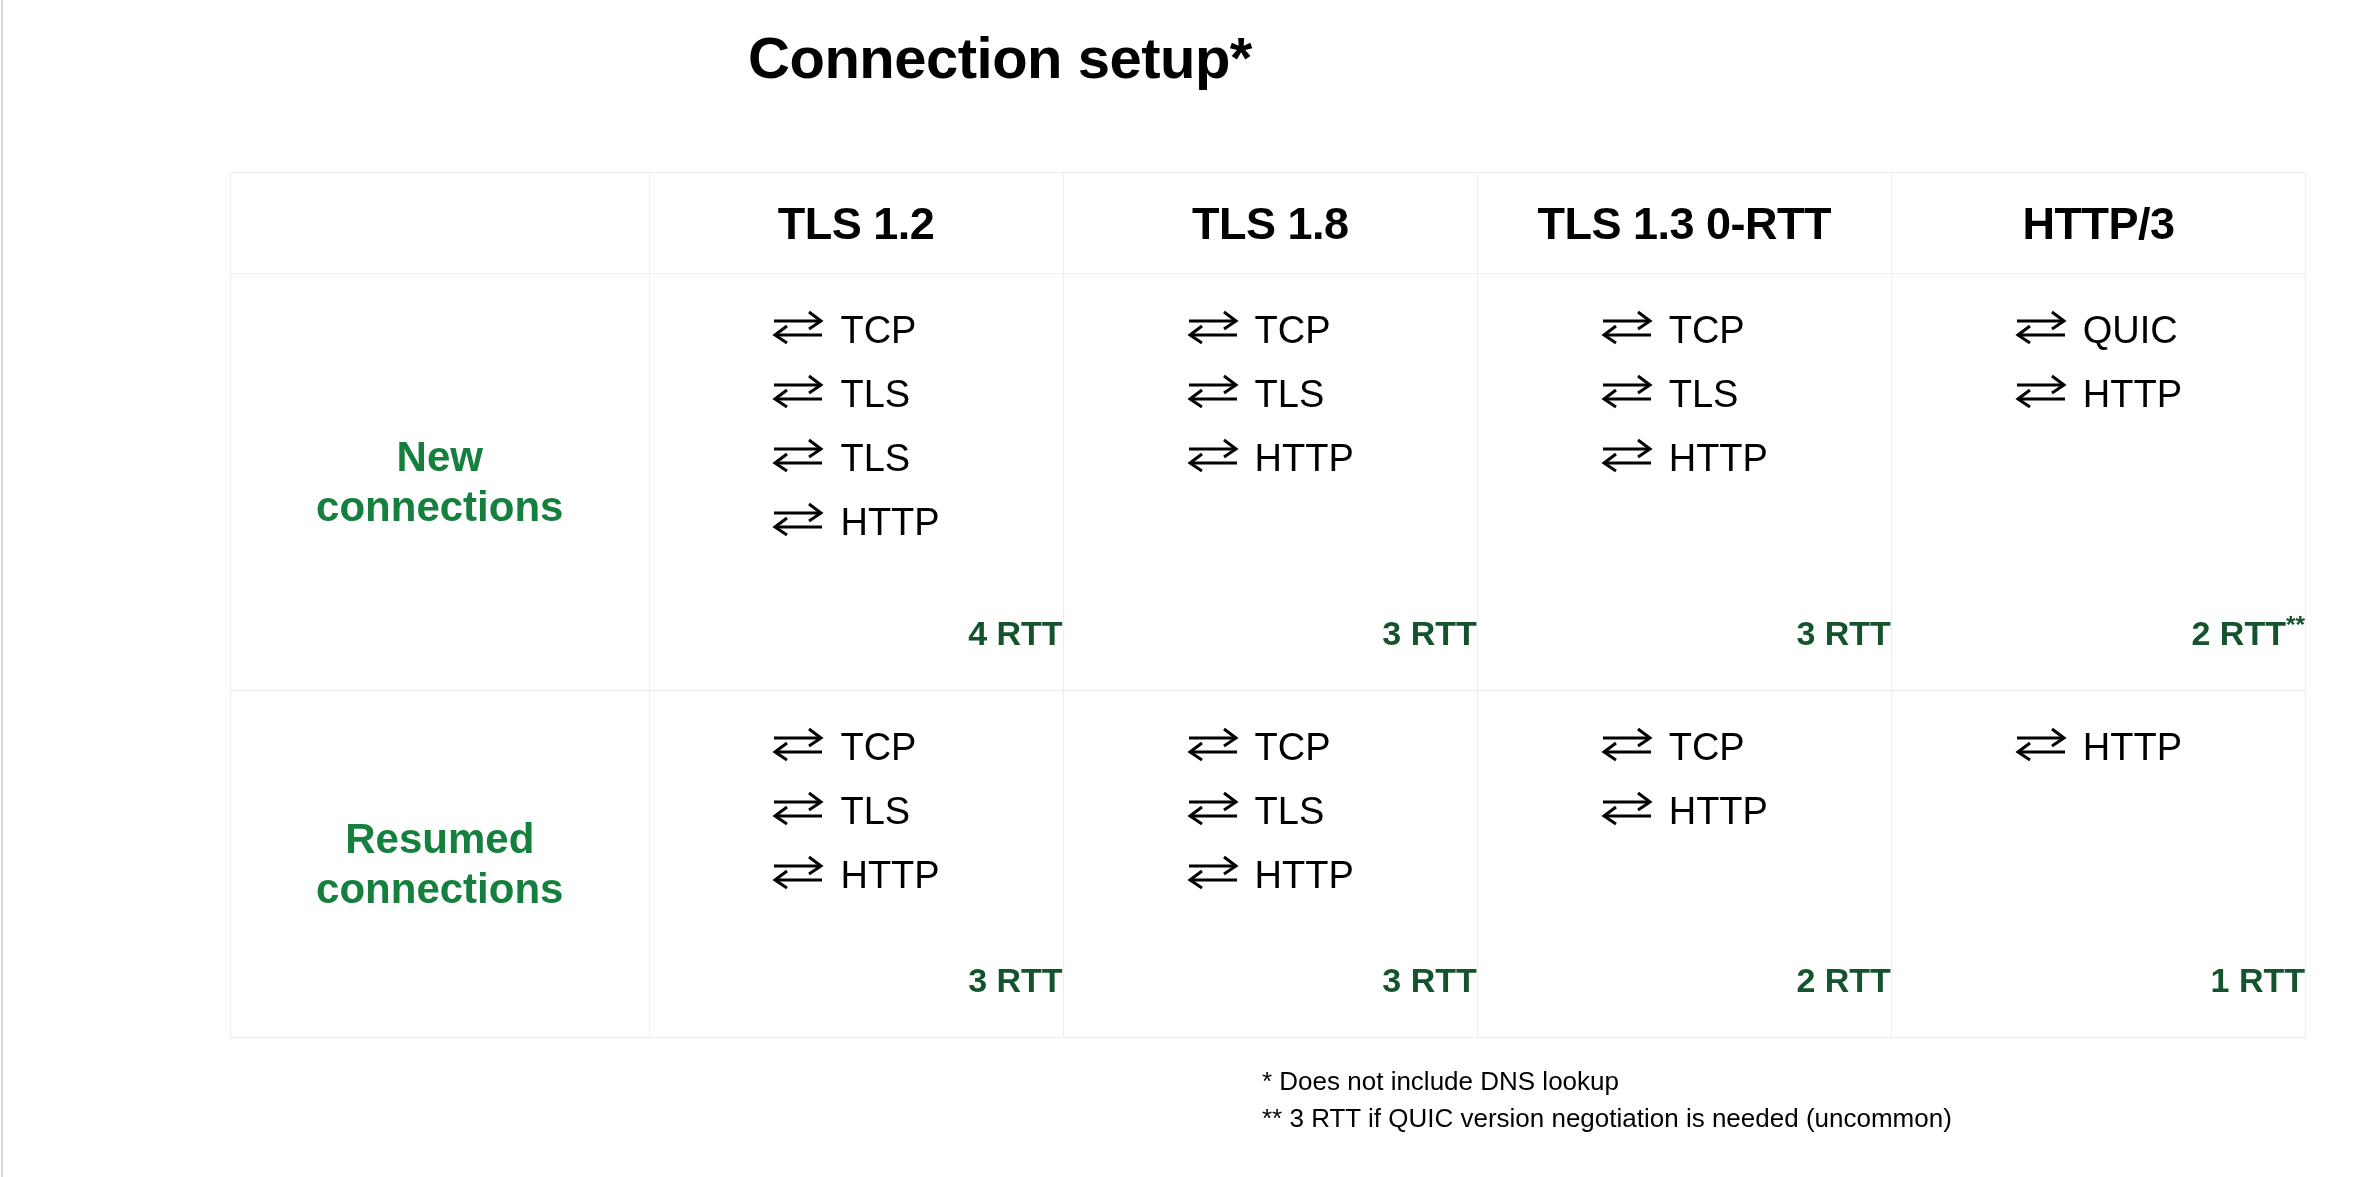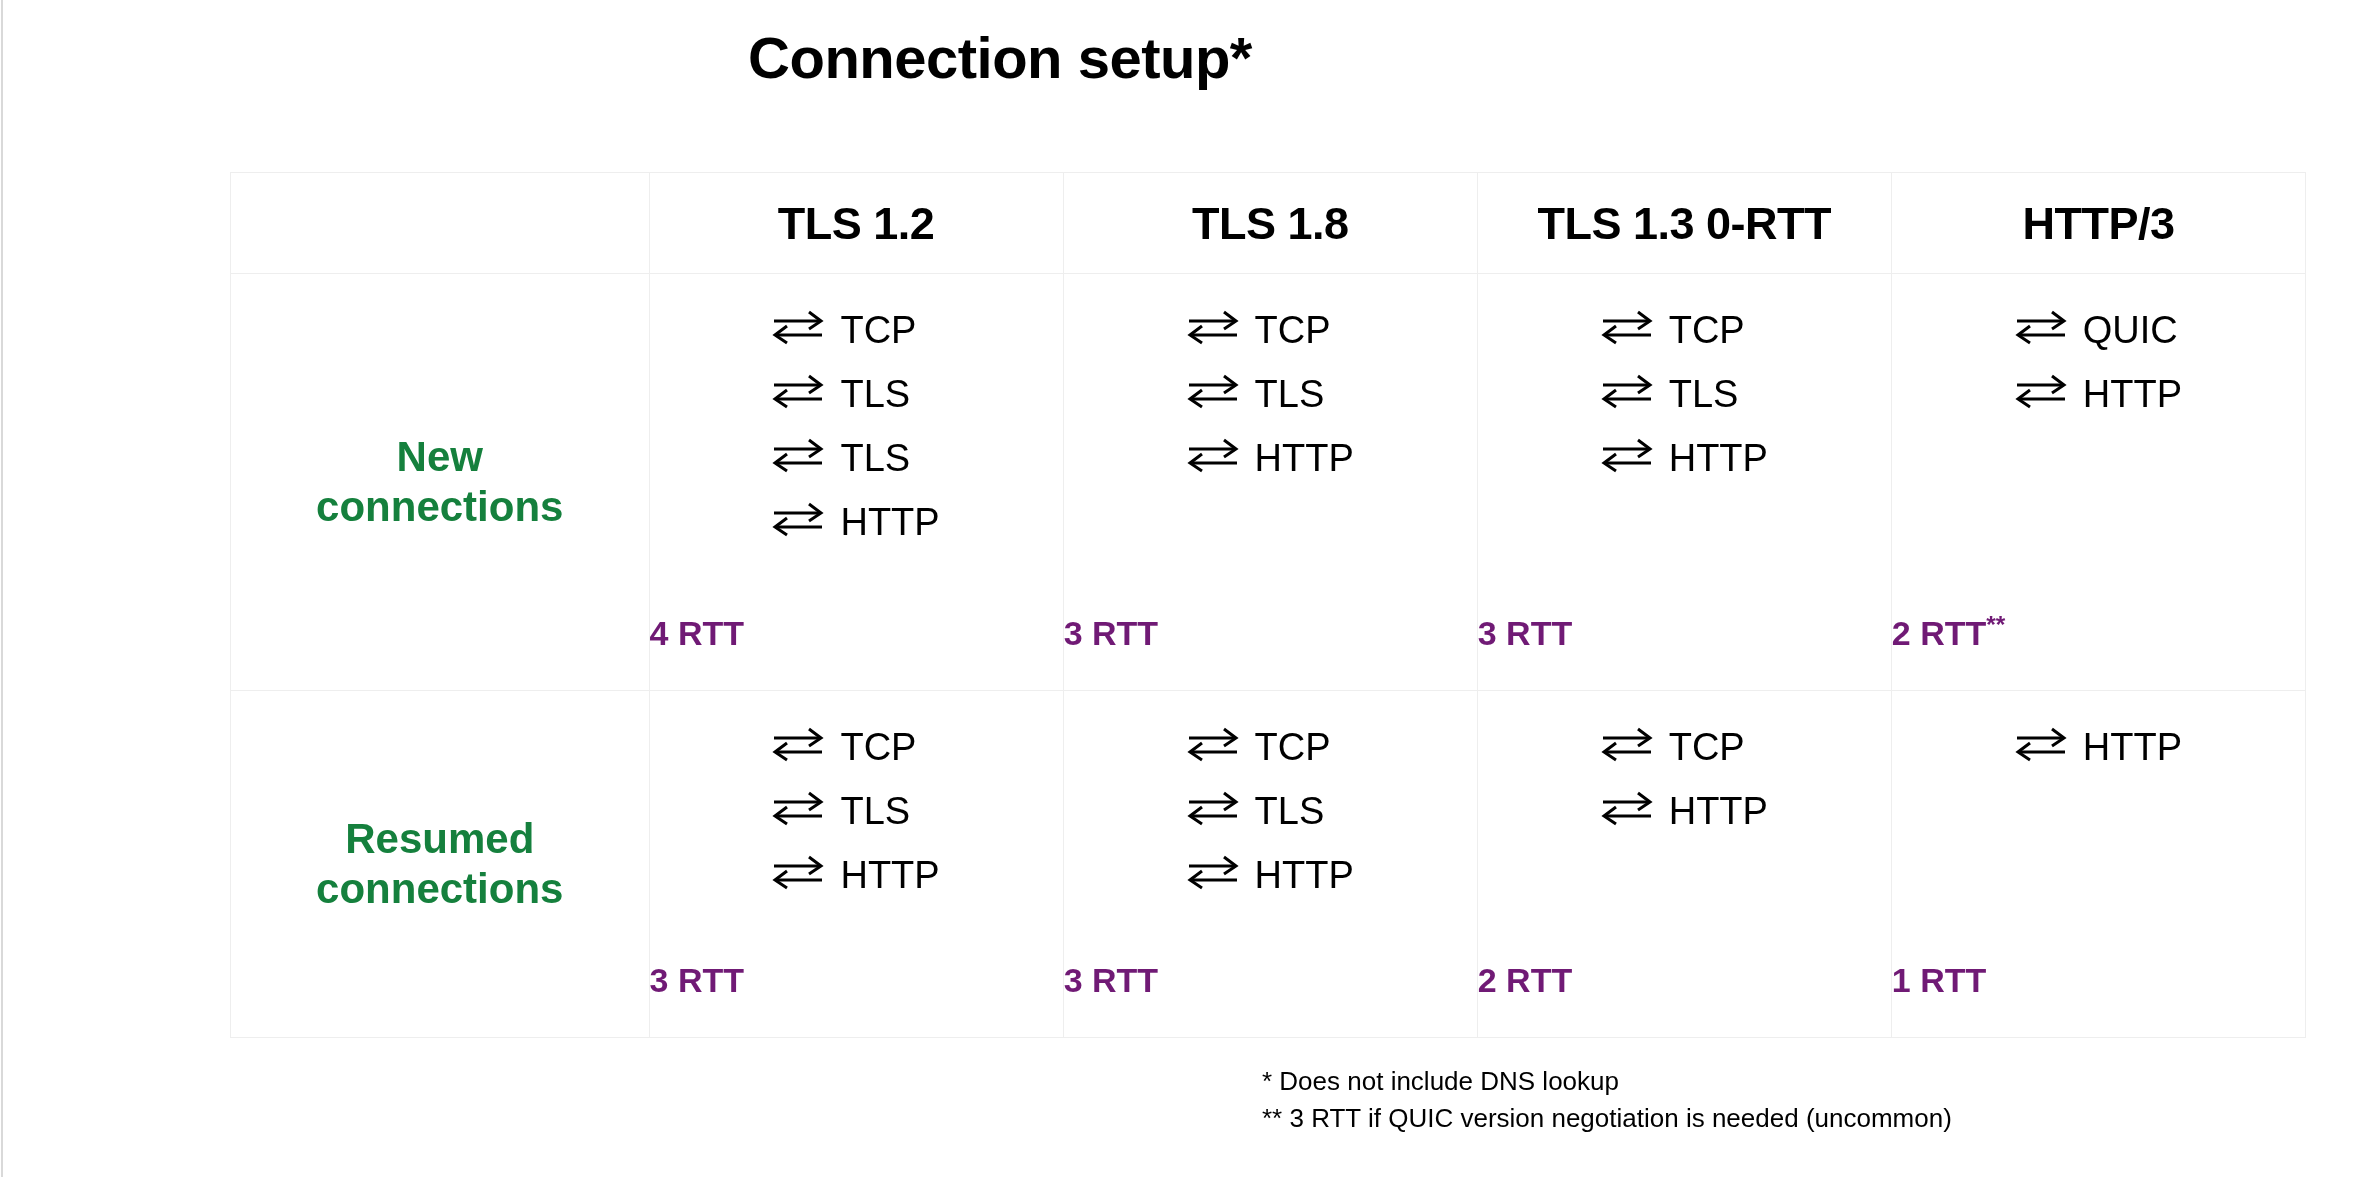--- a/index.html
+++ b/index.html
@@ -128,24 +128,24 @@
     line-height: 1;
     color: #000000;
     white-space: nowrap;
   }
 
   
   .rtt-total {
     position: absolute;
     left: 0;
     right: 0;
-    text-align: left;
+    text-align: right;
     font-size: 34px;
     font-weight: 700;
-    color: #701a75;
+    color: #14532d;
     line-height: 1;
   }
   .row-new .rtt-total     { bottom: 40px; }
   .row-resumed .rtt-total { bottom: 40px; }
   .rtt-total sup {
     font-size: 0.72em;
     vertical-align: super;
     line-height: 0;
   }
 

